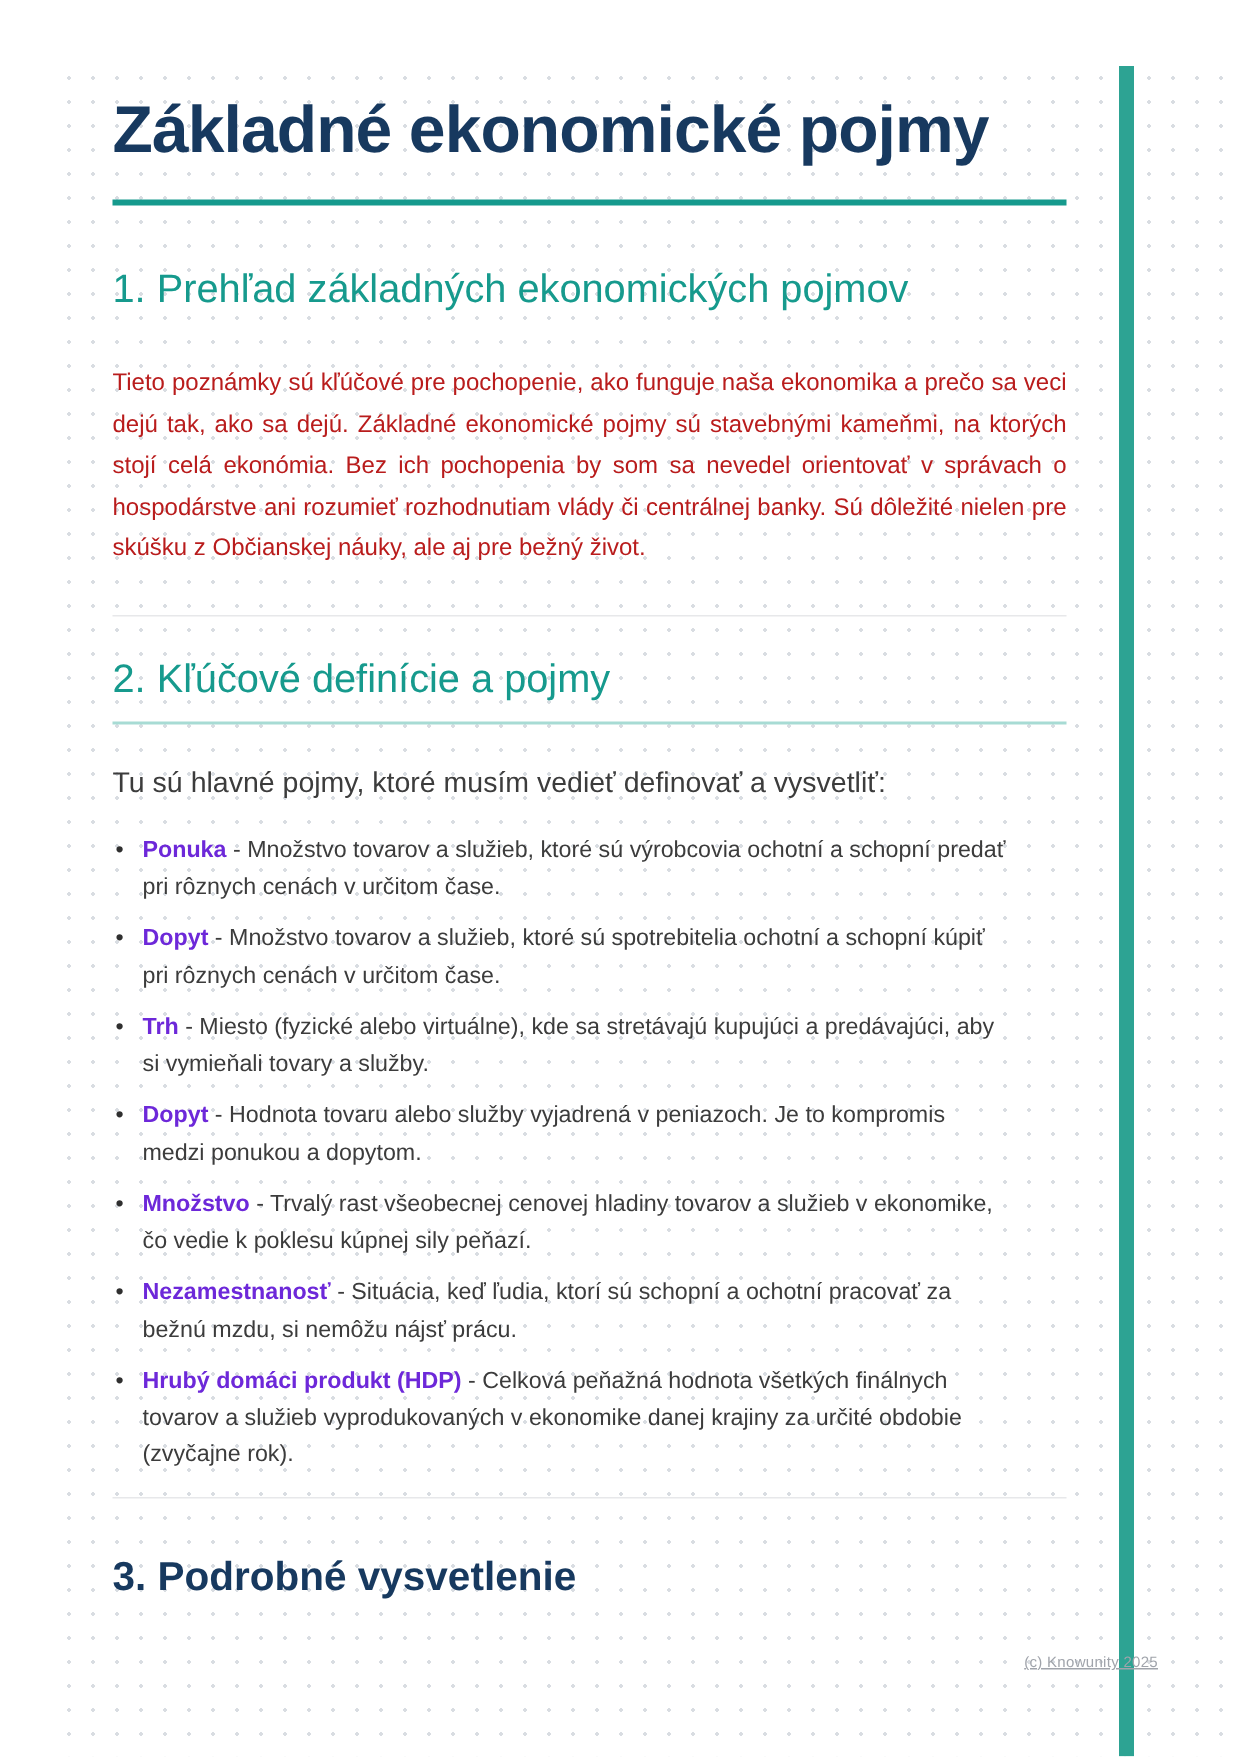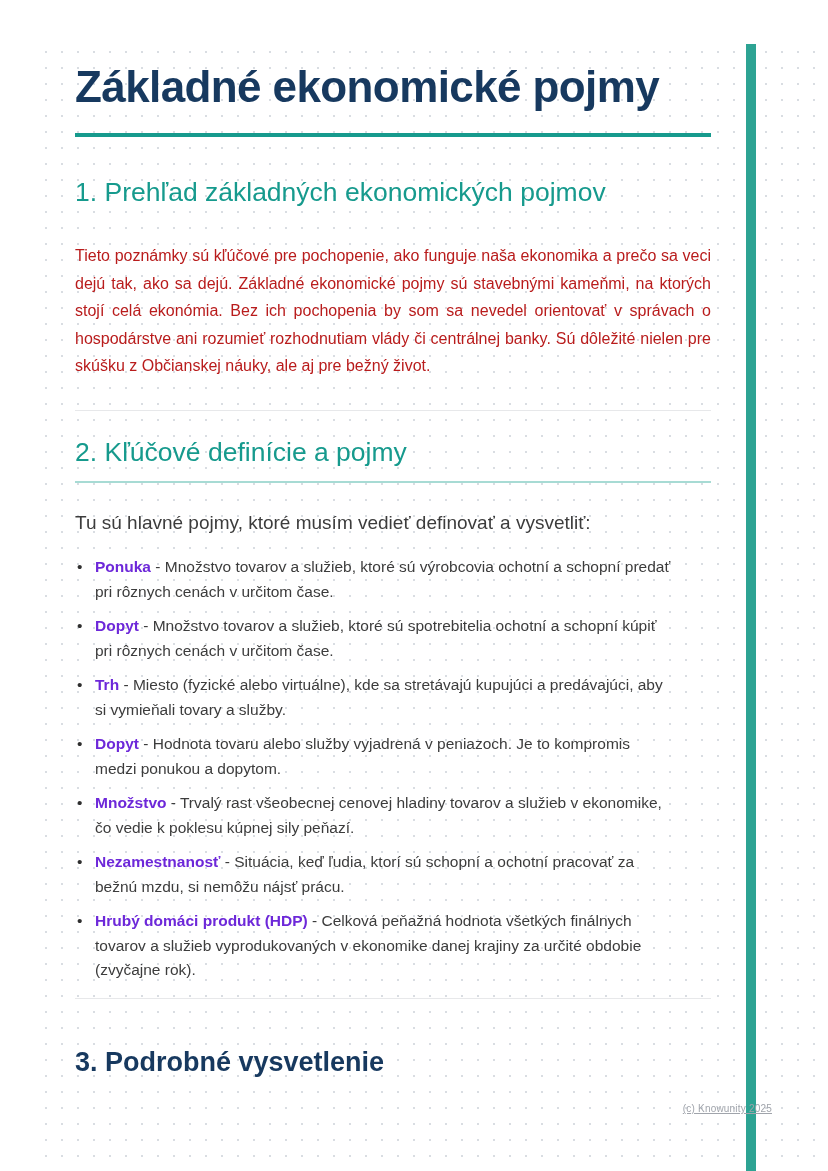--- a/index.html
+++ b/index.html
@@ -57,21 +57,21 @@
 
   .heading-1 { margin-top: 38px; }
 
   .heading-2 {
     margin-top: 24px;
     padding-bottom: 10px;
     border-bottom: 2px solid #a7dbd4;
   }
 
   .heading-3 {
-    margin-top: 46px;
+    margin-top: 35px;
     font-size: 27px;
     font-weight: 800;
     color: #17395f;
     line-height: 1.3;
   }
 
   .body-paragraph {
     margin-top: 32px;
     font-size: 16px;
     line-height: 1.72;

